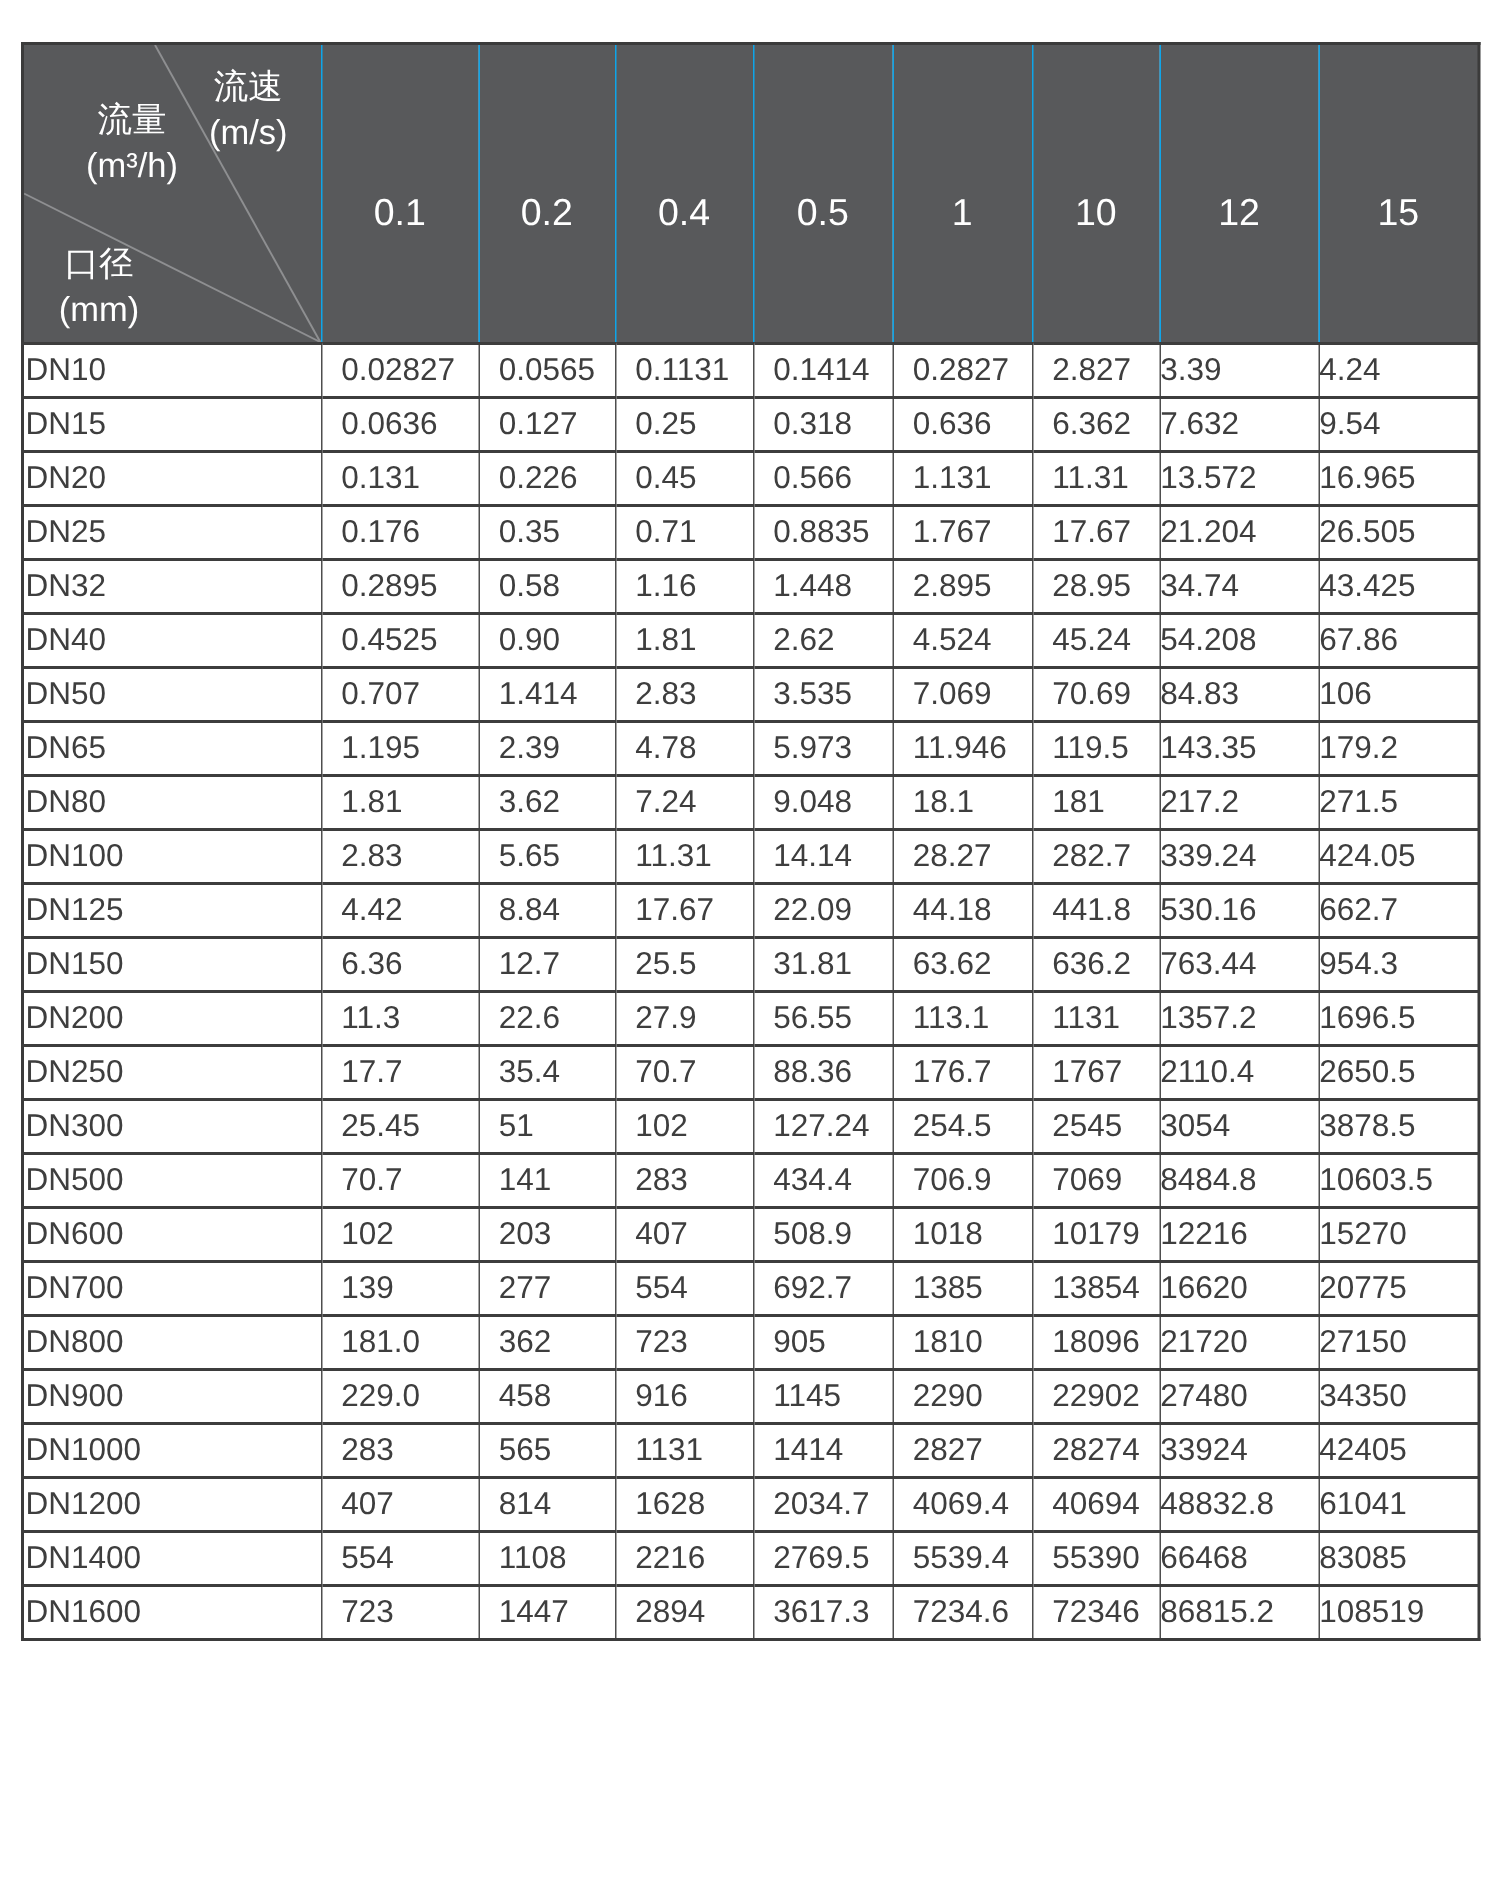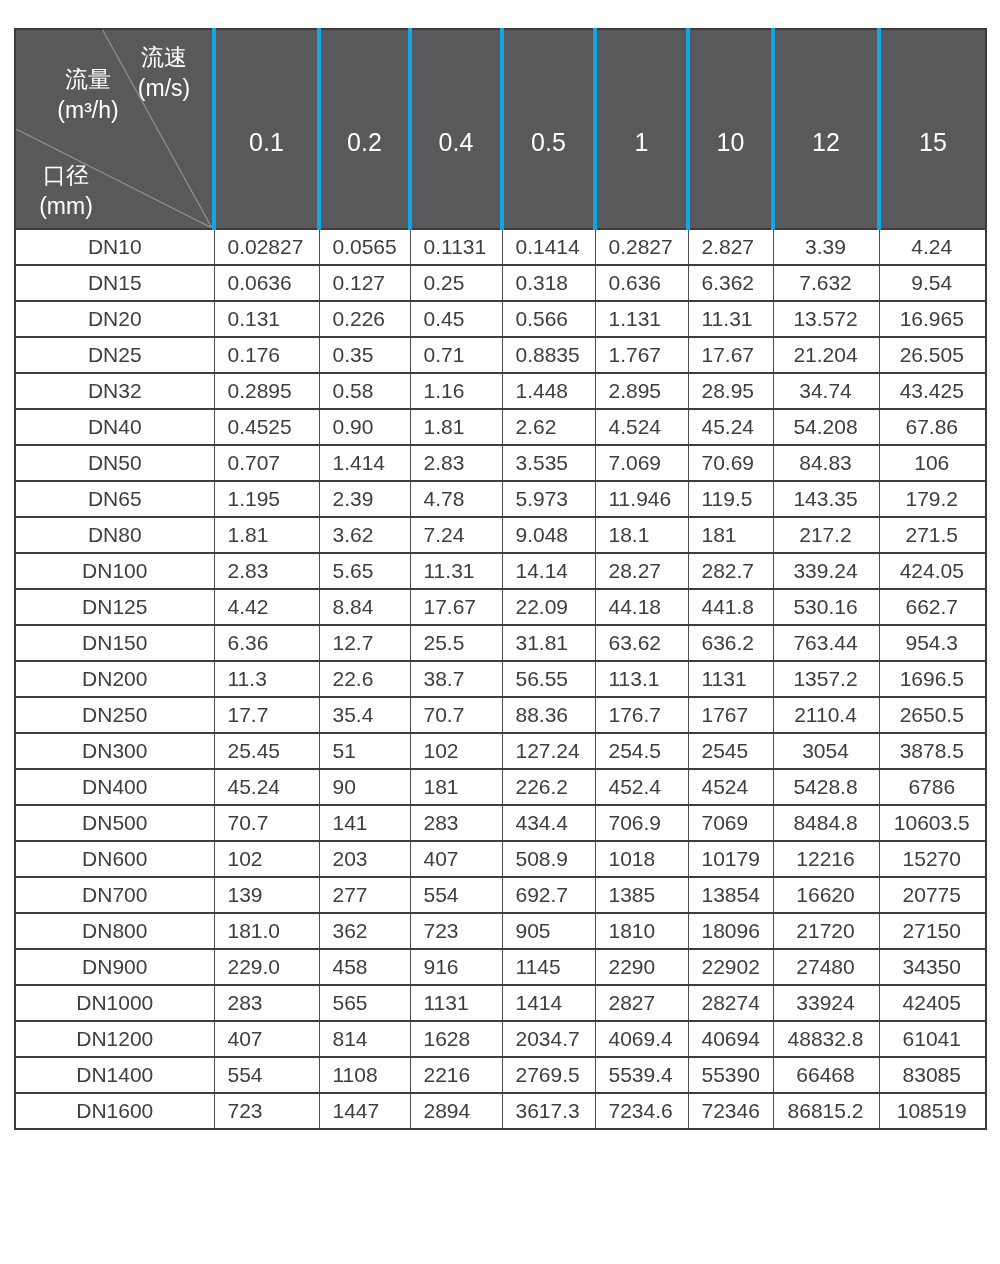--- a/index.html
+++ b/index.html
@@ -33,21 +33,21 @@
   thead tr { height: 200px; }
   thead th {
     background: #58595b;
     color: #ffffff;
     font-weight: normal;
     vertical-align: middle;
     padding: 0;
   }
   th.vel {
     font-size: 25px;
-    border-left: 4px solid #0ea5e9;
+    border-left: 1px solid #0ea5e9;
     padding-top: 26px;
     box-sizing: border-box;
   }
   th.corner { position: relative; }
   th.corner svg { position: absolute; left: 0; top: 0; width: 100%; height: 100%; display: block; }
   .corner-label {
     position: absolute;
     text-align: center;
     font-size: 23px;
     line-height: 31px;
@@ -60,23 +60,23 @@
 
   tbody tr { height: 36px; }
   tbody td {
     border-left: 1px solid #4e4e4e;
     border-top: 2px solid #3d3d3d;
     font-size: 21px;
     color: #3e3e3e;
     overflow: hidden;
     white-space: nowrap;
   }
-  tbody td.dn { text-align: center; border-left: none; }
+  tbody td.dn { border-left: none; }
   tbody td.num { text-align: left; padding-left: 13px; }
-  tbody td.a-center { text-align: center; padding-left: 0; }
+  tbody td.a-center { text-align: left; padding-left: 0; }
 </style>
 </head>
 <body>
 
 <div class="page">
   <table class="flow-table">
     <colgroup>
       <col class="c-dn">
         <col class="c2">
         <col class="c3">
@@ -249,21 +249,21 @@
           <td class="num">31.81</td>
           <td class="num">63.62</td>
           <td class="num">636.2</td>
           <td class="num a-center">763.44</td>
           <td class="num a-center">954.3</td>
         </tr>
         <tr>
           <td class="dn">DN200</td>
           <td class="num">11.3</td>
           <td class="num">22.6</td>
-          <td class="num">38.7</td>
+          <td class="num">27.9</td>
           <td class="num">56.55</td>
           <td class="num">113.1</td>
           <td class="num">1131</td>
           <td class="num a-center">1357.2</td>
           <td class="num a-center">1696.5</td>
         </tr>
         <tr>
           <td class="dn">DN250</td>
           <td class="num">17.7</td>
           <td class="num">35.4</td>
@@ -279,31 +279,20 @@
           <td class="num">25.45</td>
           <td class="num">51</td>
           <td class="num">102</td>
           <td class="num">127.24</td>
           <td class="num">254.5</td>
           <td class="num">2545</td>
           <td class="num a-center">3054</td>
           <td class="num a-center">3878.5</td>
         </tr>
         <tr>
-          <td class="dn">DN400</td>
-          <td class="num">45.24</td>
-          <td class="num">90</td>
-          <td class="num">181</td>
-          <td class="num">226.2</td>
-          <td class="num">452.4</td>
-          <td class="num">4524</td>
-          <td class="num a-center">5428.8</td>
-          <td class="num a-center">6786</td>
-        </tr>
-        <tr>
           <td class="dn">DN500</td>
           <td class="num">70.7</td>
           <td class="num">141</td>
           <td class="num">283</td>
           <td class="num">434.4</td>
           <td class="num">706.9</td>
           <td class="num">7069</td>
           <td class="num a-center">8484.8</td>
           <td class="num a-center">10603.5</td>
         </tr>

